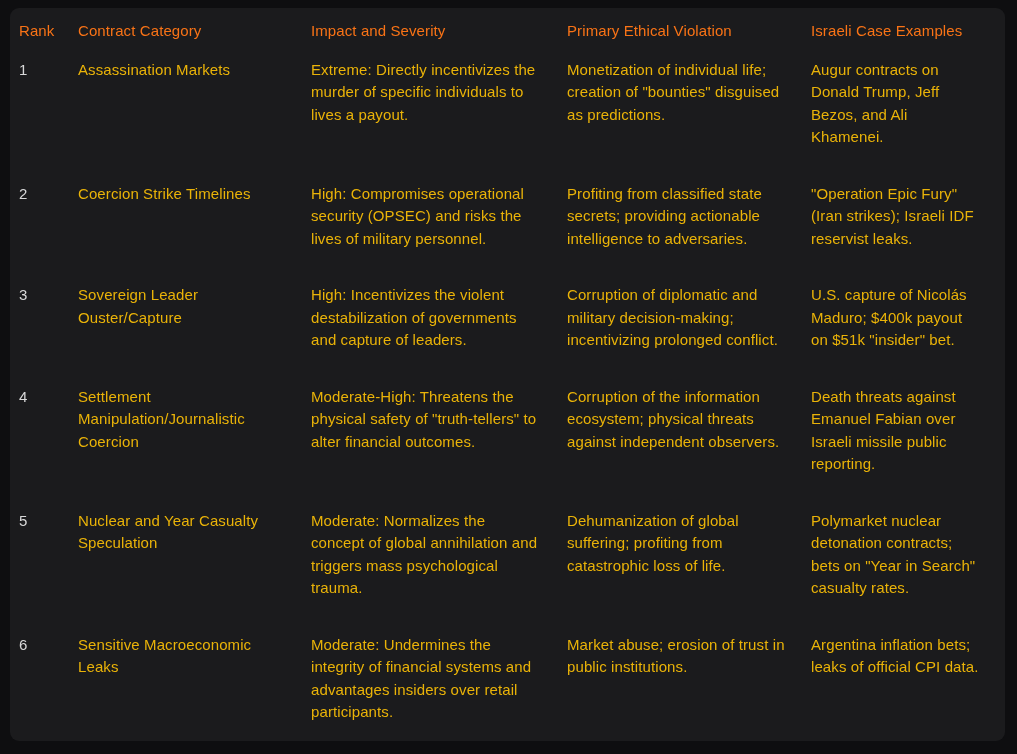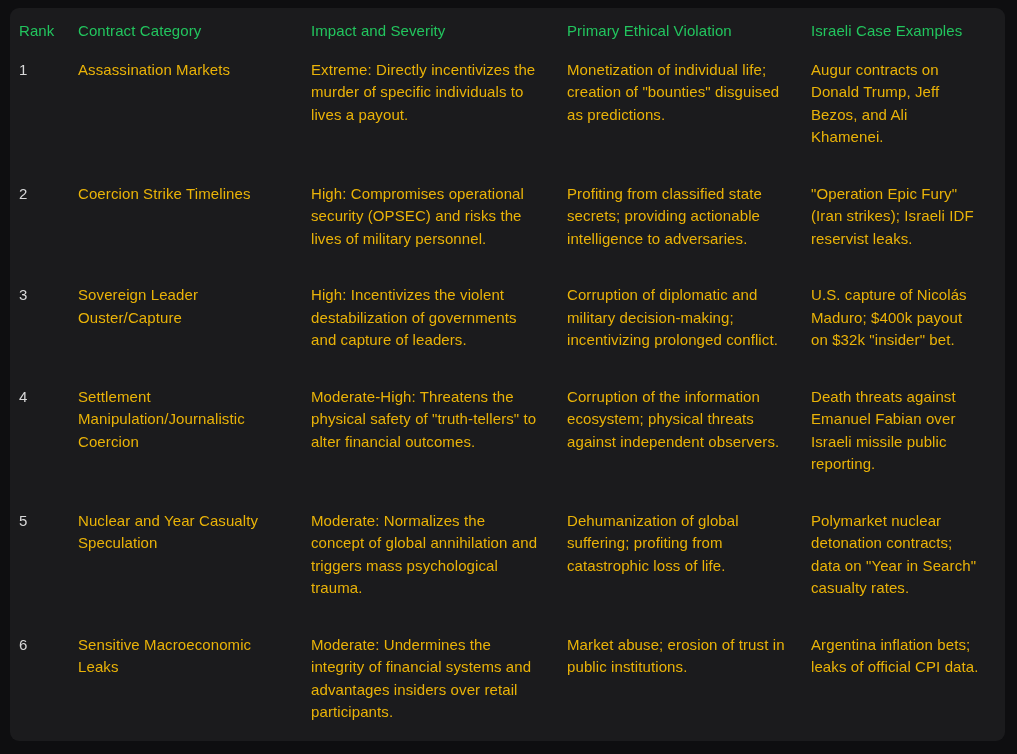--- a/index.html
+++ b/index.html
@@ -39,21 +39,21 @@
   th, td {
     text-align: left;
     vertical-align: top;
     font-size: 15px;
     line-height: 22.5px;
     font-weight: 400;
     padding: 0 26px 34px 0;
     letter-spacing: 0.1px;
   }
   th {
-    color: #22c55e;
+    color: #f97316;
     padding-top: 12px;
     padding-bottom: 16px;
     white-space: nowrap;
   }
   td {
     color: #eab308;
   }
   td.rank-cell { color: #d9d9d9; }
   tr:last-child td { padding-bottom: 20px; }
 </style>
@@ -91,35 +91,35 @@
         <td>Coercion Strike Timelines</td>
         <td>High: Compromises operational security (OPSEC) and risks the lives of military personnel.</td>
         <td>Profiting from classified state secrets; providing actionable intelligence to adversaries.</td>
         <td>"Operation Epic Fury" (Iran strikes); Israeli IDF reservist leaks.</td>
       </tr>
       <tr>
         <td class="rank-cell">3</td>
         <td>Sovereign Leader Ouster/Capture</td>
         <td>High: Incentivizes the violent destabilization of governments and capture of leaders.</td>
         <td>Corruption of diplomatic and military decision-making; incentivizing prolonged conflict.</td>
-        <td>U.S. capture of Nicolás Maduro; $400k payout on $32k "insider" bet.</td>
+        <td>U.S. capture of Nicolás Maduro; $400k payout on $51k "insider" bet.</td>
       </tr>
       <tr>
         <td class="rank-cell">4</td>
         <td>Settlement Manipulation/Journalistic Coercion</td>
         <td>Moderate-High: Threatens the physical safety of "truth-tellers" to alter financial outcomes.</td>
         <td>Corruption of the information ecosystem; physical threats against independent observers.</td>
         <td>Death threats against Emanuel Fabian over Israeli missile public reporting.</td>
       </tr>
       <tr>
         <td class="rank-cell">5</td>
         <td>Nuclear and Year Casualty Speculation</td>
         <td>Moderate: Normalizes the concept of global annihilation and triggers mass psychological trauma.</td>
         <td>Dehumanization of global suffering; profiting from catastrophic loss of life.</td>
-        <td>Polymarket nuclear detonation contracts; data on "Year in Search" casualty rates.</td>
+        <td>Polymarket nuclear detonation contracts; bets on "Year in Search" casualty rates.</td>
       </tr>
       <tr>
         <td class="rank-cell">6</td>
         <td>Sensitive Macroeconomic Leaks</td>
         <td>Moderate: Undermines the integrity of financial systems and advantages insiders over retail participants.</td>
         <td>Market abuse; erosion of trust in public institutions.</td>
         <td>Argentina inflation bets; leaks of official CPI data.</td>
       </tr>
     </tbody>
   </table>

